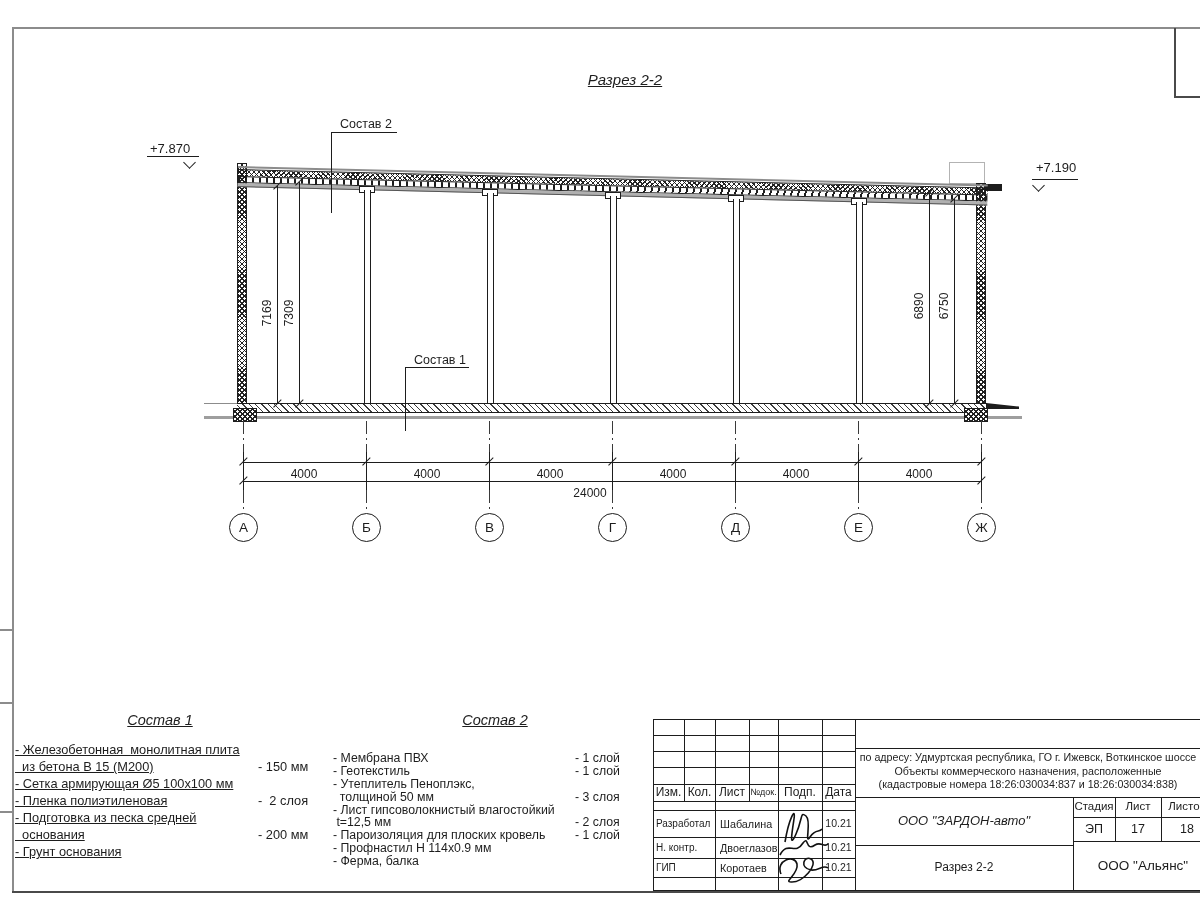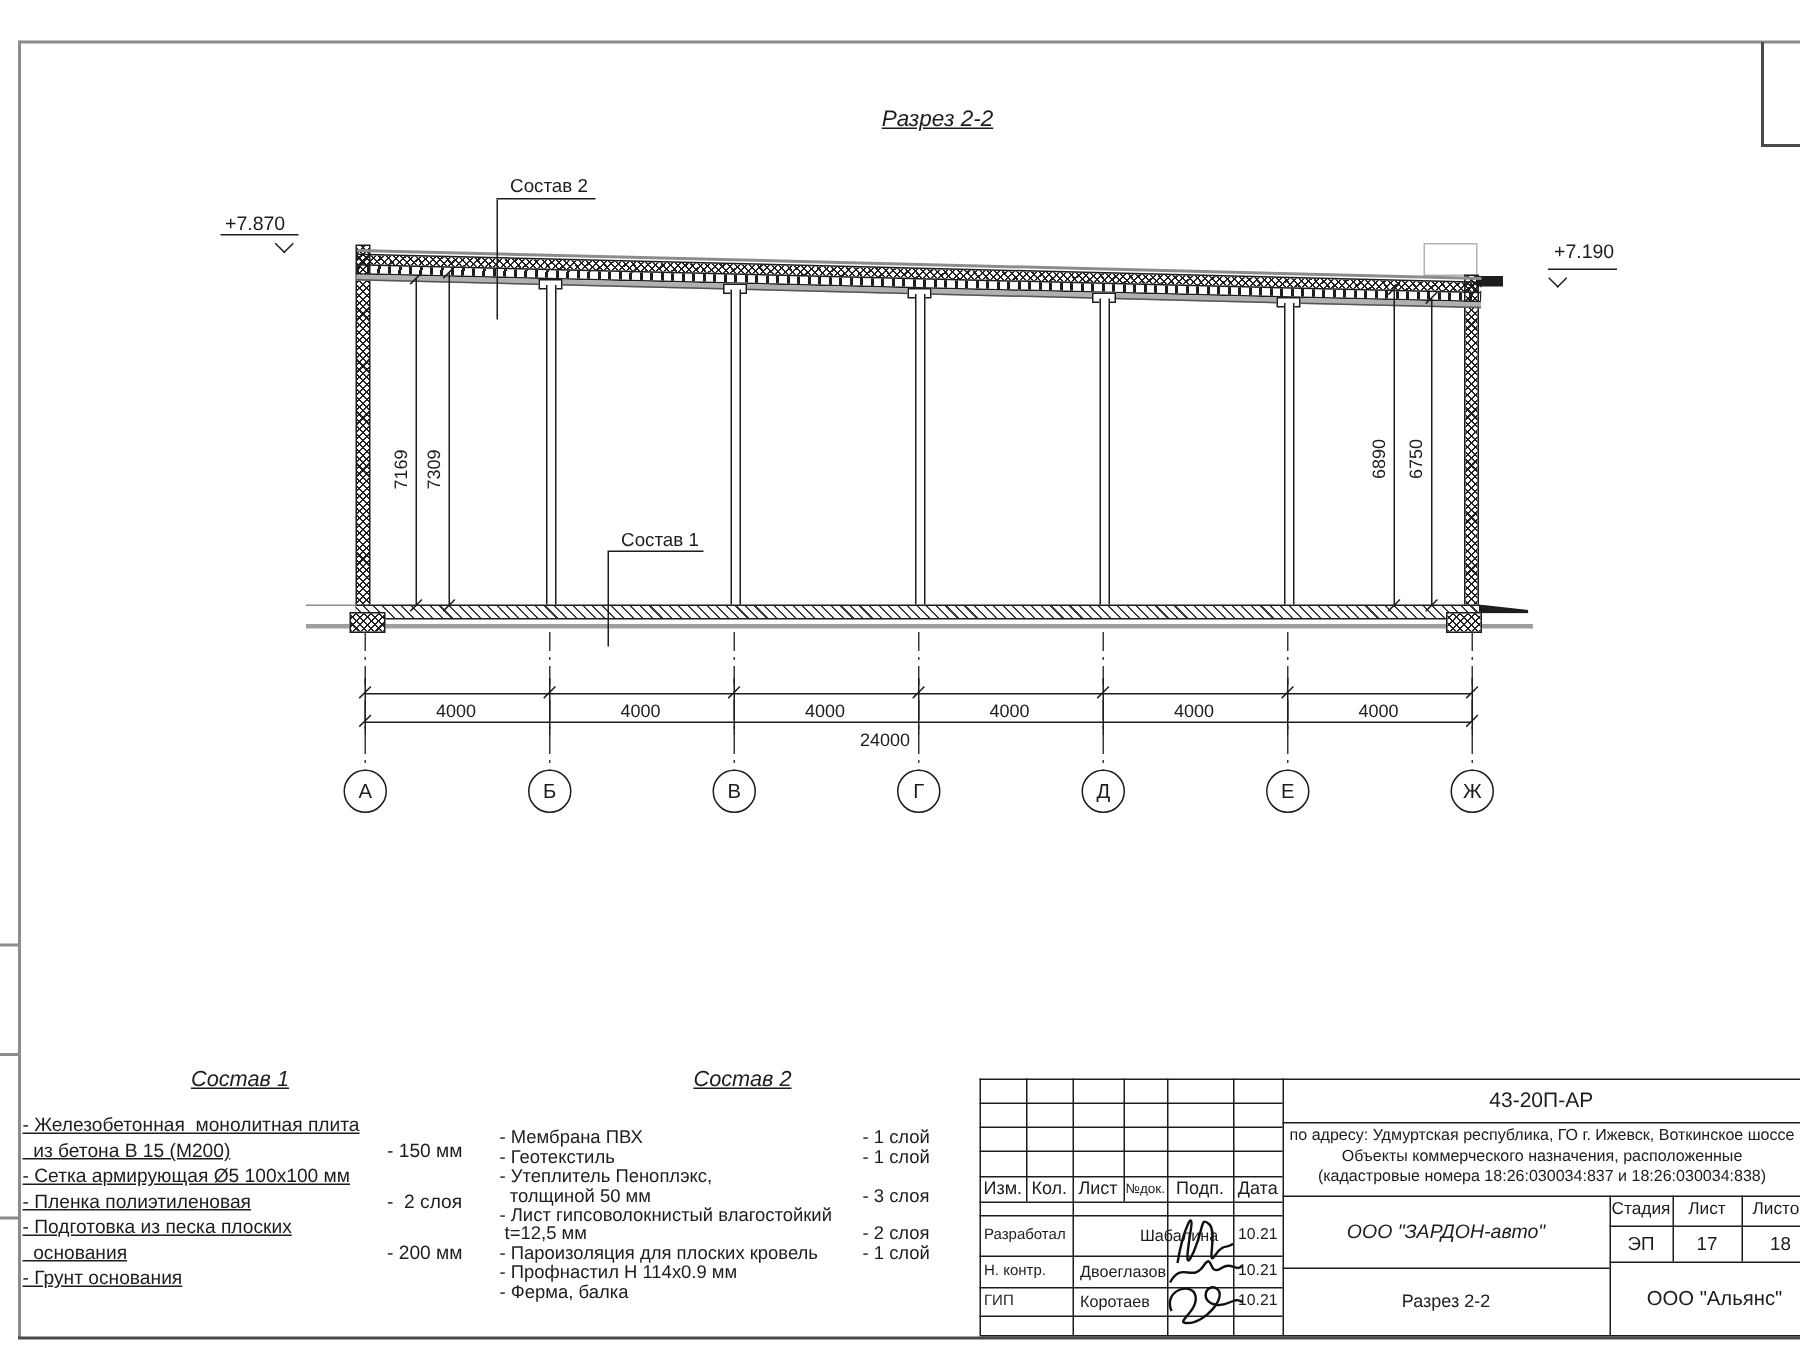--- a/index.html
+++ b/index.html
@@ -176,21 +176,21 @@
   <div class="bubble" style="left:967px;top:513px;">
       <span>Ж</span>
     </div>
 
   <div class="txt ctr it und" style="left:105px;top:712px;width:110px;font-size:14.5px;">Состав 1</div>
   <div class="lst" style="left:15px;top:742px;width:310px;text-decoration:underline;">
     <div class="lrow" style="height:17px;"><span class="t">- Железобетонная  монолитная плита</span><span class="v" style="left:243px;"></span></div>
     <div class="lrow" style="height:17px;"><span class="t">  из бетона В 15 (М200)</span><span class="v" style="left:243px;">- 150 мм</span></div>
     <div class="lrow" style="height:17px;"><span class="t">- Сетка армирующая Ø5 100х100 мм</span><span class="v" style="left:243px;"></span></div>
     <div class="lrow" style="height:17px;"><span class="t">- Пленка полиэтиленовая</span><span class="v" style="left:243px;">-  2 слоя</span></div>
-    <div class="lrow" style="height:17px;"><span class="t">- Подготовка из песка плоских</span><span class="v" style="left:243px;"></span></div>
+    <div class="lrow" style="height:17px;"><span class="t">- Подготовка из песка средней</span><span class="v" style="left:243px;"></span></div>
     <div class="lrow" style="height:17px;"><span class="t">  основания</span><span class="v" style="left:243px;">- 200 мм</span></div>
     <div class="lrow" style="height:17px;"><span class="t">- Грунт основания</span><span class="v" style="left:243px;"></span></div>
   </div>
 
   <div class="txt ctr it und" style="left:440px;top:712px;width:110px;font-size:14.5px;">Состав 2</div>
   <div class="lst" style="left:333px;top:752px;width:310px;font-size:12.3px;">
     <div class="lrow" style="height:12.9px;line-height:12.9px;"><span class="t">- Мембрана ПВХ</span><span class="v" style="left:242px;">- 1 слой</span></div>
     <div class="lrow" style="height:12.9px;line-height:12.9px;"><span class="t">- Геотекстиль</span><span class="v" style="left:242px;">- 1 слой</span></div>
     <div class="lrow" style="height:12.9px;line-height:12.9px;"><span class="t">- Утеплитель Пеноплэкс,</span><span class="v" style="left:242px;"></span></div>
     <div class="lrow" style="height:12.9px;line-height:12.9px;"><span class="t">  толщиной 50 мм</span><span class="v" style="left:242px;">- 3 слоя</span></div>
@@ -230,40 +230,39 @@
   <div class="tbh" style="left:1073px;top:841px;width:127px;"></div>
 
   <div class="cell" style="left:653px;top:784px;width:31px;height:17px;font-size:12px;">Изм.</div>
   <div class="cell" style="left:684px;top:784px;width:31px;height:17px;font-size:12px;">Кол.</div>
   <div class="cell" style="left:715px;top:784px;width:34px;height:17px;font-size:12px;">Лист</div>
   <div class="cell" style="left:749px;top:784px;width:29px;height:17px;font-size:9px;">№док.</div>
   <div class="cell" style="left:778px;top:784px;width:44px;height:17px;font-size:12px;">Подп.</div>
   <div class="cell" style="left:822px;top:784px;width:33px;height:17px;font-size:12px;">Дата</div>
 
   <div class="cellL" style="left:656px;top:810px;width:59px;height:27px;font-size:10px;">Разработал</div>
-  <div class="cellL" style="left:720px;top:810px;width:58px;height:27px;font-size:10.8px;margin-left:40px;">Шабалина</div>
+  <div class="cellL" style="left:720px;top:810px;width:58px;height:27px;font-size:10.8px;">Шабалина</div>
   <div class="cell" style="left:822px;top:810px;width:33px;height:27px;font-size:10.5px;">10.21</div>
   <div class="cellL" style="left:656px;top:837px;width:59px;height:21px;font-size:10px;">Н. контр.</div>
   <div class="cellL" style="left:720px;top:837px;width:58px;height:21px;font-size:10.8px;">Двоеглазов</div>
   <div class="cell" style="left:822px;top:837px;width:33px;height:21px;font-size:10.5px;">10.21</div>
   <div class="cellL" style="left:656px;top:858px;width:59px;height:19px;font-size:10px;">ГИП</div>
   <div class="cellL" style="left:720px;top:858px;width:58px;height:19px;font-size:10.8px;">Коротаев</div>
   <div class="cell" style="left:822px;top:858px;width:33px;height:19px;font-size:10.5px;">10.21</div>
 
   <svg class="abs" style="left:779px;top:802px;" width="46" height="50" viewBox="0 0 46 50">
     <path d="M6 40 C10 16 17 4 15 17 C13 30 10 48 17 32 C24 16 21 9 27 14 C33 19 25 44 31 35 C37 26 40 31 43 27" fill="none" stroke="#111" stroke-width="1.6"></path>
   </svg>
   <svg class="abs" style="left:776px;top:836px;" width="54" height="24" viewBox="0 0 54 24">
     <path d="M4 19 C12 4 19 20 27 7 C33 -1 29 16 39 9 C45 5 48 12 52 8" fill="none" stroke="#111" stroke-width="1.6"></path>
   </svg>
   <svg class="abs" style="left:773px;top:852px;" width="58" height="34" viewBox="0 0 58 34">
     <path d="M8 22 C2 8 22 2 24 12 C26 22 10 30 18 30 C30 31 46 12 38 7 C31 3 26 16 38 18 C46 19 50 12 55 16" fill="none" stroke="#111" stroke-width="1.6"></path>
   </svg>
 
-  <div class="cell" style="left:855px;top:719px;width:345px;height:29px;font-size:14px;">43-20П-АР</div>
   <div class="abs" style="left:858px;top:751px;width:340px;text-align:center;font-size:10.7px;line-height:13.5px;">
     <div>по адресу: Удмуртская республика, ГО г. Ижевск, Воткинское шоссе</div>
     <div>Объекты коммерческого назначения, расположенные</div>
     <div>(кадастровые номера 18:26:030034:837 и 18:26:030034:838)</div>
   </div>
   <div class="cell it" style="left:855px;top:797px;width:218px;height:48px;font-size:13px;">ООО "ЗАРДОН-авто"</div>
   <div class="cell" style="left:855px;top:845px;width:218px;height:45px;font-size:12px;">Разрез 2-2</div>
   <div class="cell" style="left:1073px;top:797px;width:42px;height:20px;font-size:11.5px;">Стадия</div>
   <div class="cell" style="left:1115px;top:797px;width:46px;height:20px;font-size:11.5px;">Лист</div>
   <div class="cell" style="left:1161px;top:797px;width:52px;height:20px;font-size:11.5px;">Листов</div>

